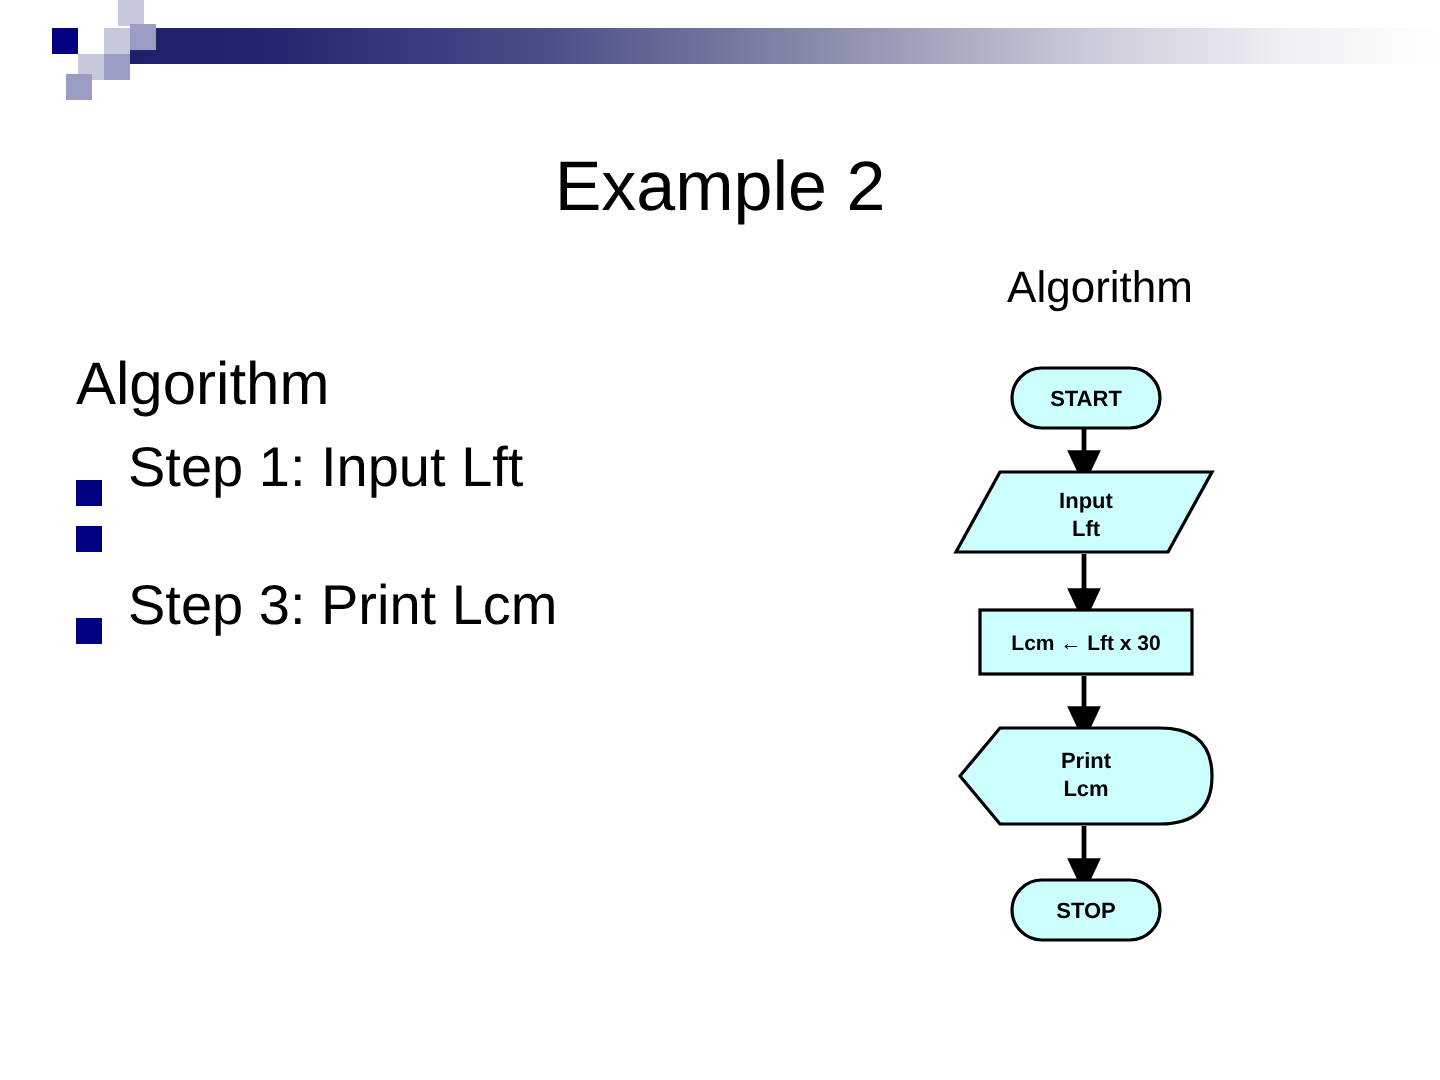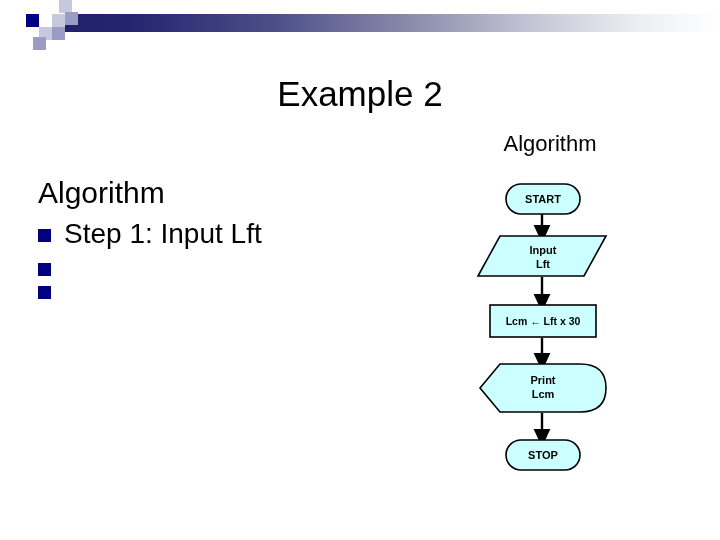--- a/index.html
+++ b/index.html
@@ -59,21 +59,21 @@
     margin: 14px 0 4px 0;
     white-space: nowrap;
   }
   .algo-list {
     margin: 0;
     padding: 0;
     list-style: none;
   }
   .algo-item {
     display: flex;
-    align-items: center;
+    align-items: flex-end;
     font-size: 28px;
     line-height: 36px;
     white-space: nowrap;
     margin-bottom: 10px;
   }
   .bullet {
     width: 13px;
     height: 13px;
     background: #000080;
     margin-right: 13px;
@@ -145,20 +145,21 @@
   <ul class="algo-list" id="algo-list">
       <li class="algo-item">
         <span class="bullet"></span>
         <span>Step 1:  Input Lft</span>
       </li>
       <li class="algo-item">
         <span class="bullet"></span>
       </li>
       <li class="algo-item">
         <span class="bullet"></span>
+        <span>Step 3:  Print Lcm</span>
       </li>
     </ul>
 </div>
 
 <div class="fc-heading">Algorithm</div>
 
 <div class="flowchart">
   <svg class="fc-svg" width="260" height="320" viewBox="0 0 260 320" xmlns="http://www.w3.org/2000/svg">
     <defs>
       <marker id="arrowhead" markerWidth="9" markerHeight="9" refX="4.2" refY="4" orient="auto">

